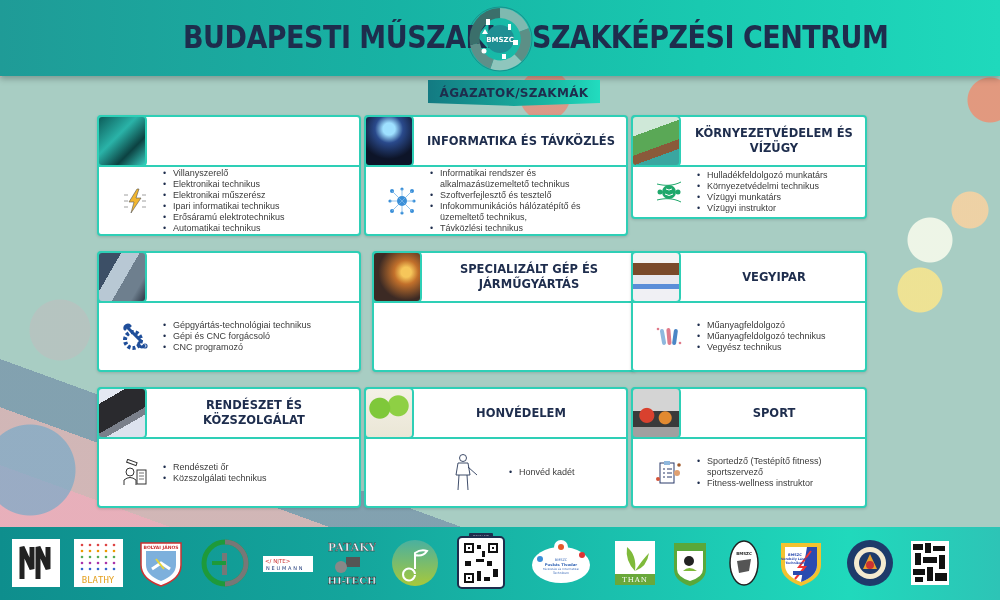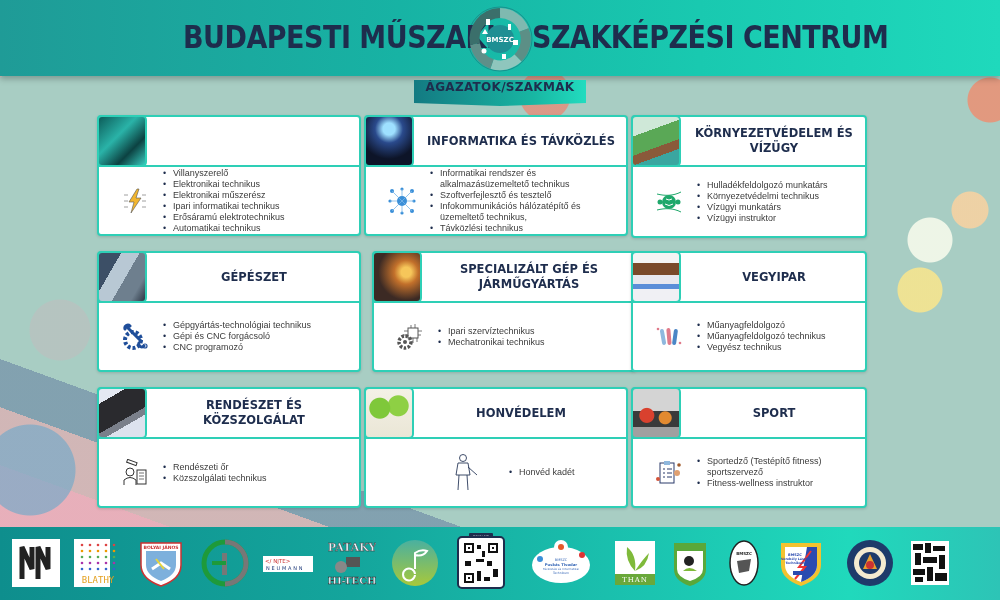--- a/index.html
+++ b/index.html
@@ -43,23 +43,23 @@
     font-size: 27px; color: #1e2d4d; letter-spacing: -0.5px;
     transform: scaleY(1.15);
   }
   .title-left { left: 183px; }
   .title-right { left: 532px; }
   .logo-center {
     position: absolute; left: 444px; top: 4px; width: 112px; height: 70px;
   }
   
   .ribbon {
-    position: absolute; left: 414px; top: 80px; width: 172px; height: 26px;
+    position: absolute; left: 428px; top: 80px; width: 172px; height: 26px;
     background: linear-gradient(90deg, #137a82 0%, #18b7a3 70%, #22dcbf 100%);
-    display: flex; justify-content: center;
+    display: flex; align-items: center; justify-content: center;
     clip-path: polygon(0 0, 100% 0, 100% 88%, 50% 100%, 0 88%);
   }
   .ribbon span {
     font-family: "DejaVu Sans", sans-serif; font-weight: bold; font-size: 12px;
     color: #1e2d4d; letter-spacing: 0.3px;
   }
   
   .card {
     position: absolute; background: #fff;
     border: 2px solid #2ecfb6; border-radius: 4px;
@@ -177,21 +177,21 @@
     </div>
     <ul>
       <li>Informatikai rendszer és alkalmazásüzemeltető technikus</li>
       <li>Szoftverfejlesztő és tesztelő</li>
       <li>Infokommunikációs hálózatépítő és üzemeltető technikus,</li>
       <li>Távközlési technikus</li>
     </ul>
   </div>
 </div>
 
-<div class="card" style="left:631px;top:115px;width:236px;height:123px;">
+<div class="card" style="left:631px;top:115px;width:236px;height:104px;">
   <div class="card-head">
     <div class="thumb" style="background:linear-gradient(160deg,#cfe8d8 0 30%,#5aa856 30% 60%,#8a5a3a 60% 75%,#3aa6a0 75%);"></div>
     <div class="card-title">KÖRNYEZETVÉDELEM ÉS VÍZÜGY</div>
   </div>
   <div class="card-body">
     <div class="body-icon">
       <svg width="28" height="28" viewBox="0 0 28 28">
           <circle cx="14" cy="14" r="7" fill="#1fa86b"></circle>
           <path d="M2 6 C10 8 18 8 26 4 M2 22 C10 20 18 20 26 24" stroke="#1fa86b" stroke-width="1" fill="none"></path>
           <circle cx="5" cy="14" r="2.5" fill="#1fa86b"></circle>
@@ -204,21 +204,20 @@
       <li>Környezetvédelmi technikus</li>
       <li>Vízügyi munkatárs</li>
       <li>Vízügyi instruktor</li>
     </ul>
   </div>
 </div>
 
 <div class="card" style="left:97px;top:251px;width:264px;height:121px;">
   <div class="card-head">
     <div class="thumb" style="background:linear-gradient(120deg,#3c4f66 0 30%,#b8c8d4 30% 55%,#6e7f8e 55% 80%,#2b3644);"></div>
-    <div class="card-title">GÉPÉSZET</div>
   </div>
   <div class="card-body">
     <div class="body-icon">
       <svg width="28" height="28" viewBox="0 0 28 28">
           <circle cx="12" cy="17" r="8" fill="none" stroke="#1f4e9a" stroke-width="4" stroke-dasharray="3 2"></circle>
           <path d="M6 4 L20 18 M4 6 a3 3 0 0 1 5 -3 M18 20 a3 3 0 0 0 5 3" stroke="#1f4e9a" stroke-width="3" fill="none" stroke-linecap="round"></path>
           <circle cx="24" cy="23" r="2" fill="none" stroke="#1f4e9a" stroke-width="1.2"></circle>
         </svg>
     </div>
     <ul>
@@ -226,34 +225,20 @@
       <li>Gépi és CNC forgácsoló</li>
       <li>CNC programozó</li>
     </ul>
   </div>
 </div>
 
 <div class="card" style="left:364px;top:251px;width:264px;height:121px;margin-left:8px;">
   <div class="card-head">
     <div class="thumb" style="background:radial-gradient(circle at 70% 40%,#f6c65a 0 5px,#c2702b 12px,#3c2a24 28px);"></div>
     <div class="card-title">SPECIALIZÁLT GÉP ÉS JÁRMŰGYÁRTÁS</div>
-  </div>
-  <div class="card-body">
-    <div class="body-icon">
-      <svg width="28" height="28" viewBox="0 0 28 28">
-          <circle cx="9" cy="19" r="6" fill="none" stroke="#555" stroke-width="3.5" stroke-dasharray="2.5 1.5"></circle>
-          <circle cx="9" cy="19" r="2" fill="#555"></circle>
-          <rect x="12" y="5" width="10" height="10" fill="none" stroke="#555" stroke-width="1"></rect>
-          <path d="M12 8 h-4 M12 12 h-5 M22 8 h4 M22 12 h3 M15 5 v-3 M19 5 v-4 M17 15 v5 M21 15 v4" stroke="#555" stroke-width="0.8"></path>
-        </svg>
-    </div>
-    <ul>
-      <li>Ipari szervíztechnikus</li>
-      <li>Mechatronikai technikus</li>
-    </ul>
   </div>
 </div>
 
 <div class="card" style="left:631px;top:251px;width:236px;height:121px;">
   <div class="card-head">
     <div class="thumb" style="background:linear-gradient(180deg,#f4f4f4 0 20%,#7a4a2a 20% 45%,#e8e8ee 45% 65%,#5a8ed8 65% 75%,#f0f0f4 75%);"></div>
     <div class="card-title">VEGYIPAR</div>
   </div>
   <div class="card-body">
     <div class="body-icon">
@@ -335,21 +320,21 @@
     </ul>
   </div>
 </div>
 
 <div class="logos">
   <div class="logo" style="left:12px;width:48px;background:#fff;">
     <svg width="48" height="48" viewBox="0 0 48 48">
         <path d="M10 40 V8 L20 30 V8 M26 40 V8 L36 30 V8" stroke="#222" stroke-width="5" fill="none"></path>
       </svg>
   </div>
-  <div class="logo" style="left:74px;width:36px;background:#fff;">
+  <div class="logo" style="left:74px;width:49px;background:#fff;">
     <svg width="49" height="48" viewBox="0 0 49 48">
       <g fill="#d44">
           <circle cx="8" cy="6" r="1.3"></circle>
           <circle cx="16" cy="6" r="1.3"></circle>
           <circle cx="24" cy="6" r="1.3"></circle>
           <circle cx="32" cy="6" r="1.3"></circle>
           <circle cx="40" cy="6" r="1.3"></circle>
         </g>
       <g fill="#e90">
           <circle cx="8" cy="12" r="1.3"></circle>

